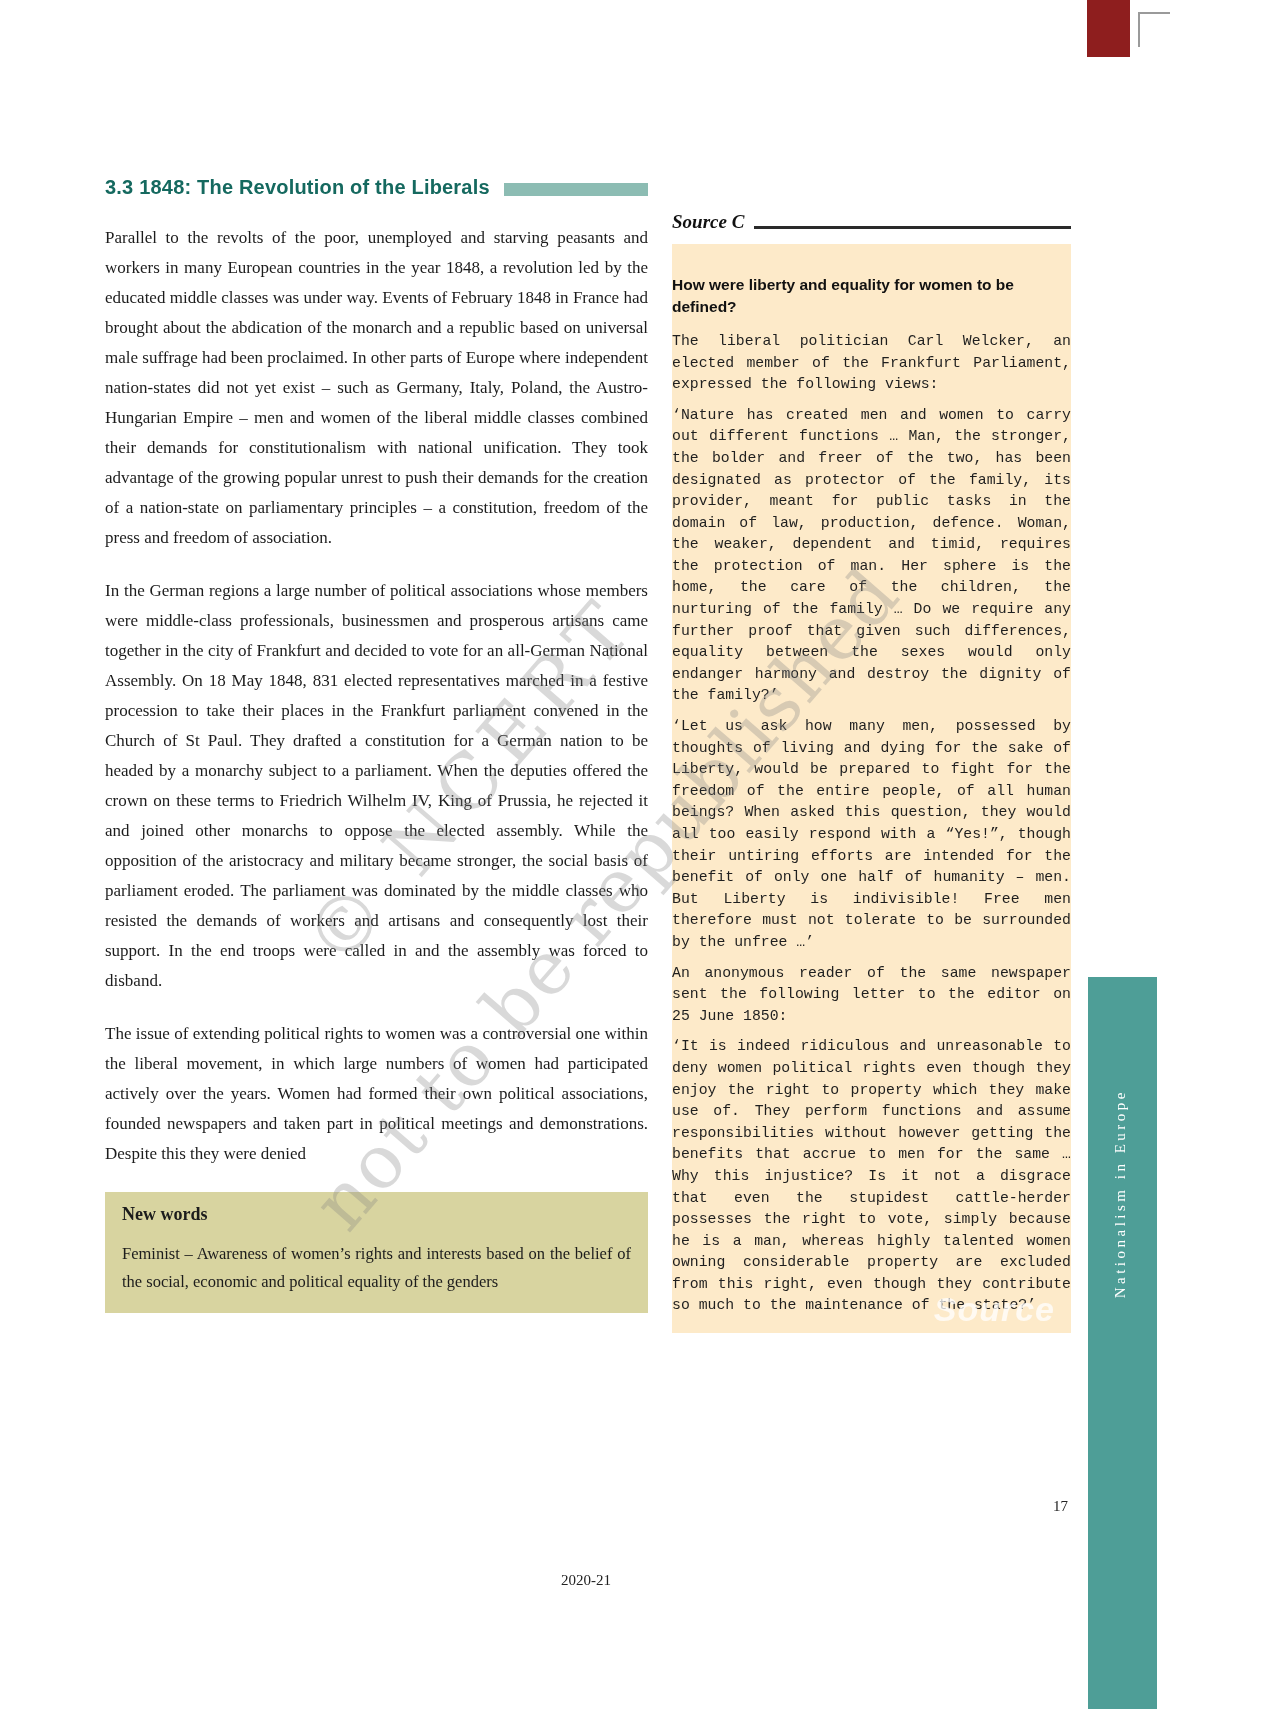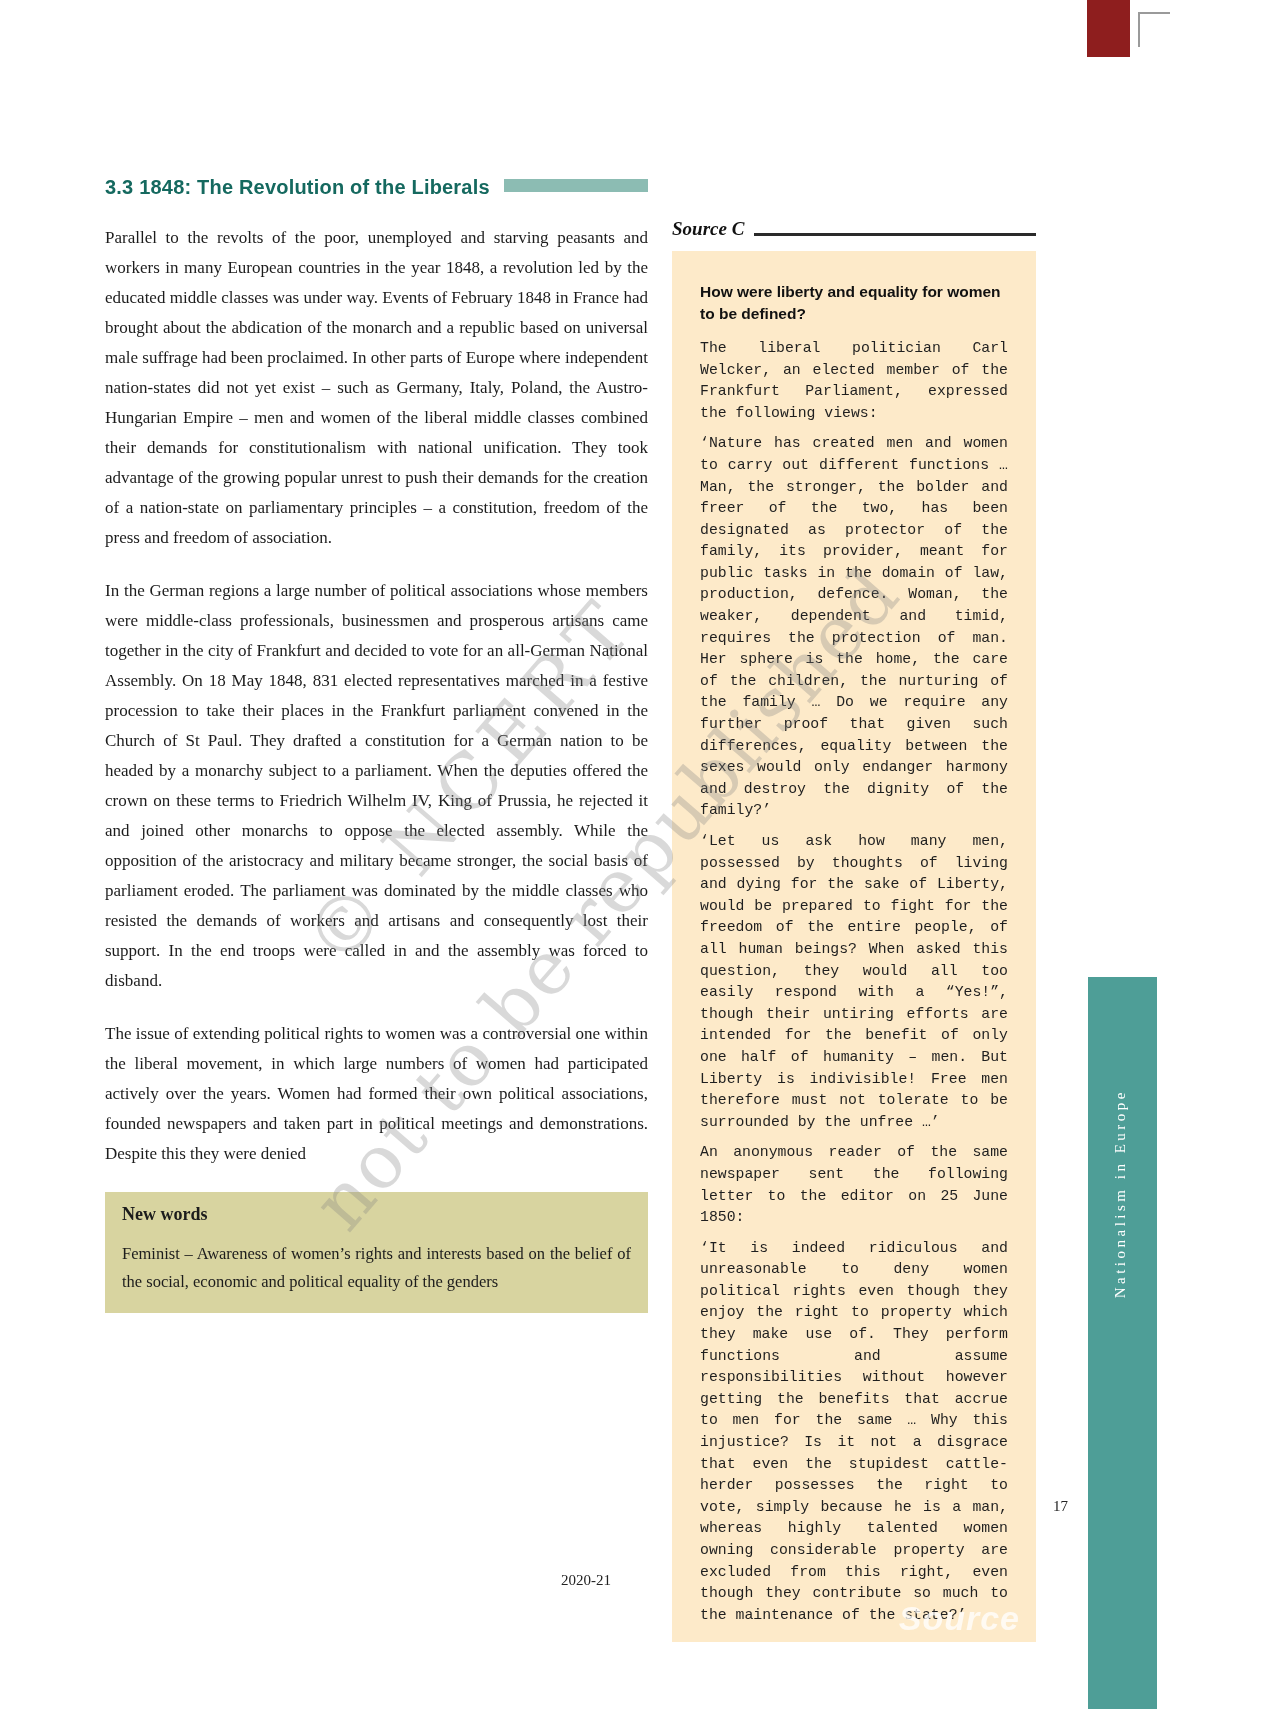--- a/index.html
+++ b/index.html
@@ -35,47 +35,47 @@
     transform:rotate(-49deg); transform-origin:center;
     text-align:center; pointer-events:none; z-index:5;
     font-family:"DejaVu Serif", serif;
     color:rgba(128,128,128,0.30);
   }
   .watermark .wm1 { font-size:76px; letter-spacing:10px; }
   .watermark .wm2 { font-size:74px; letter-spacing:2px; margin-top:92px; white-space:nowrap; }
 
   
   .left-col { position:absolute; left:105px; top:176px; width:543px; }
-  .heading-row { display:flex; margin-bottom:24px; }
+  .heading-row { display:flex; align-items:center; margin-bottom:24px; }
   .heading-row h2 {
     margin:0; white-space:nowrap;
     font-family:"Liberation Sans", sans-serif;
     font-weight:bold; font-size:20px; letter-spacing:0.2px;
     color:#15695f;
   }
   .heading-bar { flex:1; height:13px; background:#8cbcb3; margin-left:14px; margin-top:3px; }
   .left-col p.body {
     font-size:17px; line-height:30px; text-align:justify;
     margin:0 0 23px 0;
   }
 
   .new-words { background:#d8d4a0; padding:12px 17px 17px; margin-top:2px; }
   .nw-title { font-weight:bold; font-size:18px; margin-bottom:15px; }
   .nw-body { font-size:16.5px; line-height:28px; text-align:justify; }
 
   
-  .right-col { position:absolute; left:672px; top:218px; width:364px; }
+  .right-col { position:absolute; left:672px; top:211px; width:399px; }
   .source-label-row { display:flex; align-items:flex-end; margin-bottom:11px; }
   .source-label { font-family:"Liberation Serif", serif; font-weight:bold; font-style:italic; font-size:19px; color:#111; white-space:nowrap; }
   .source-rule { flex:1; border-bottom:3px solid #2a2a2a; margin-left:10px; margin-bottom:4px; }
 
   .source-box {
     position:relative;
     background:#fdeac9;
-    padding:20px 28px 16px;
+    padding:20px 0 16px;
     font-family:"Liberation Sans", sans-serif;
     color:#1f1f1f;
   }
   .source-box h3 {
     margin:10px 0 12px;
     font-size:15.5px; line-height:1.45; color:#111;
   }
   .source-box p {
     font-size:14.8px; line-height:21.6px; text-align:justify;
     margin:0 0 9px;

